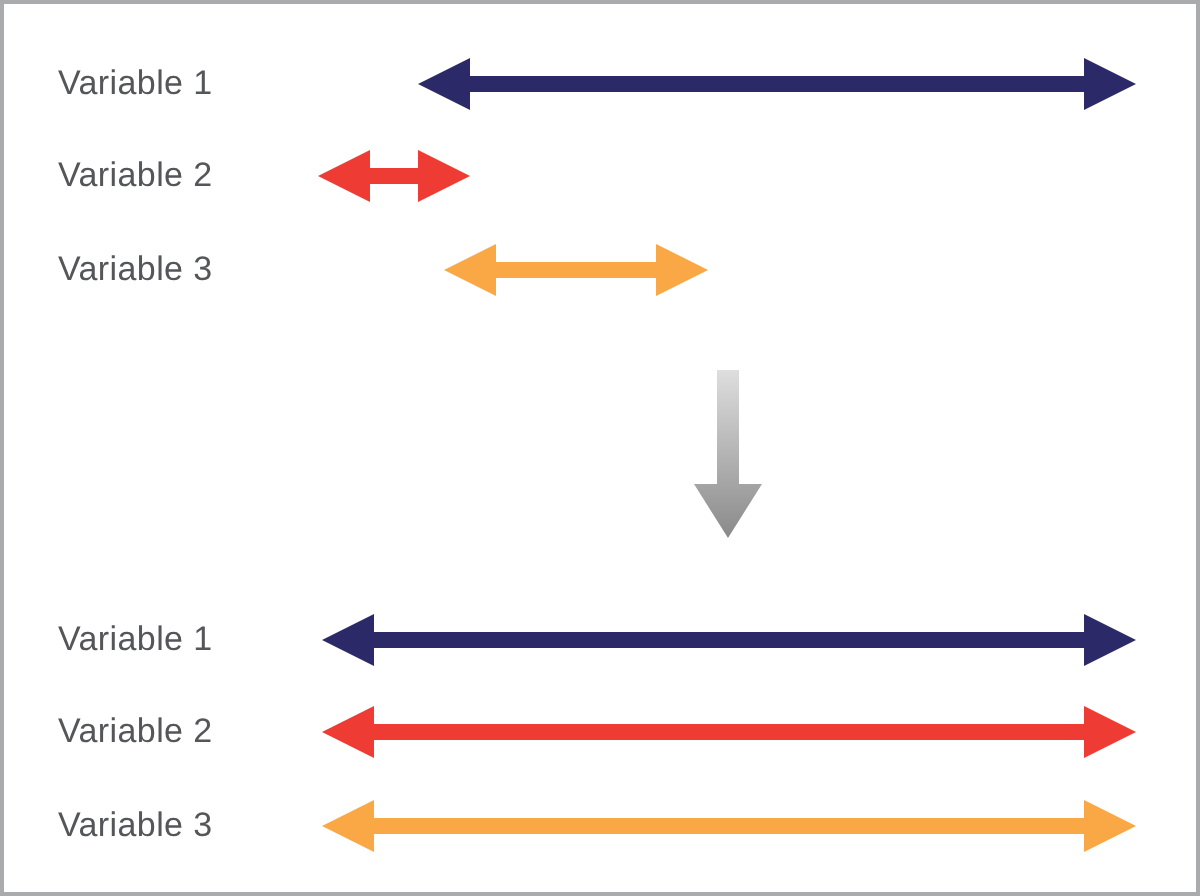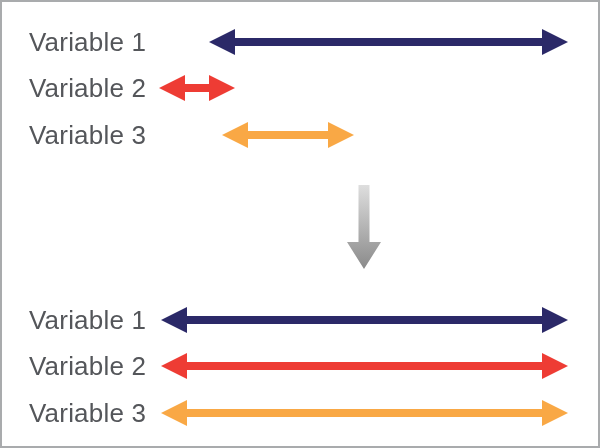--- a/index.html
+++ b/index.html
@@ -8,21 +8,21 @@
     width:600px;height:448px;
     box-sizing:border-box;
     background:#ffffff;
     border:2px solid #a9abad;
     overflow:hidden;
     font-family:"Liberation Sans","DejaVu Sans",sans-serif;
   }
   .var-label{
     position:absolute;
     height:28px;line-height:28px;
-    font-size:26px;
+    font-size:17px;
     letter-spacing:0.2px;
     color:#54565a;
     white-space:nowrap;
   }
   .dbl-arrow{
     position:absolute;
     height:26px;
     display:flex;
     align-items:center;
   }

